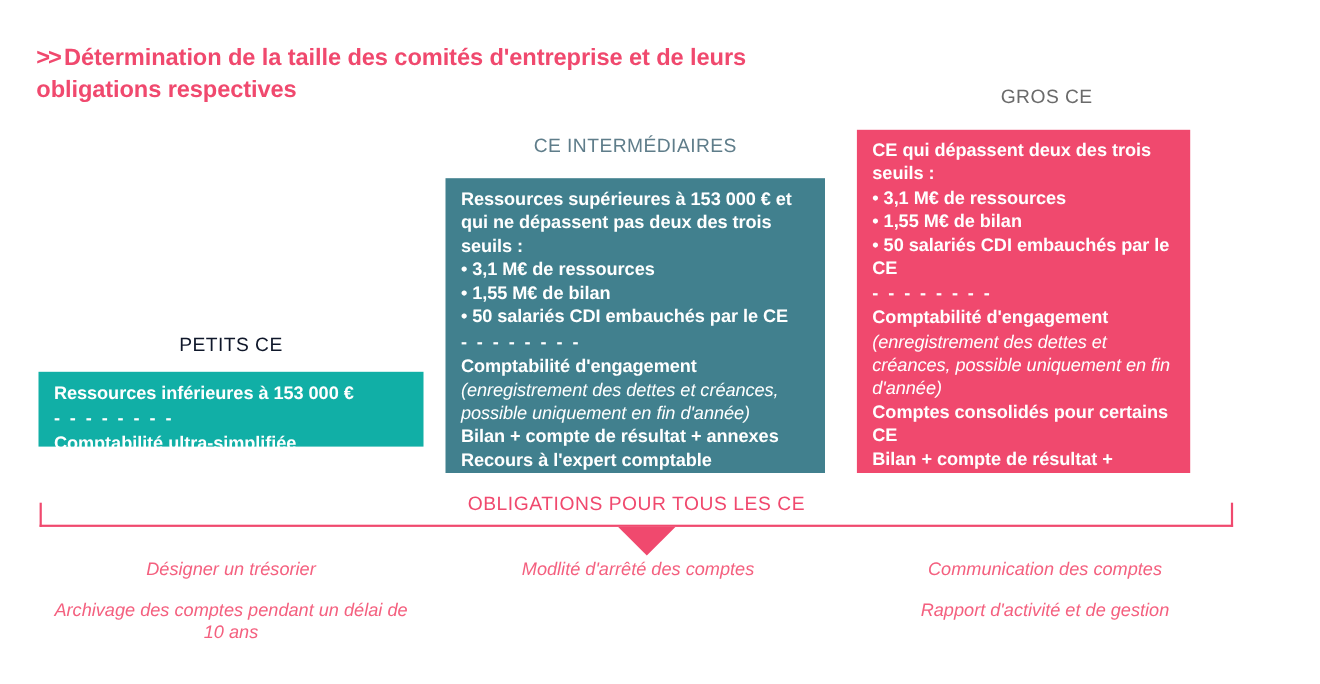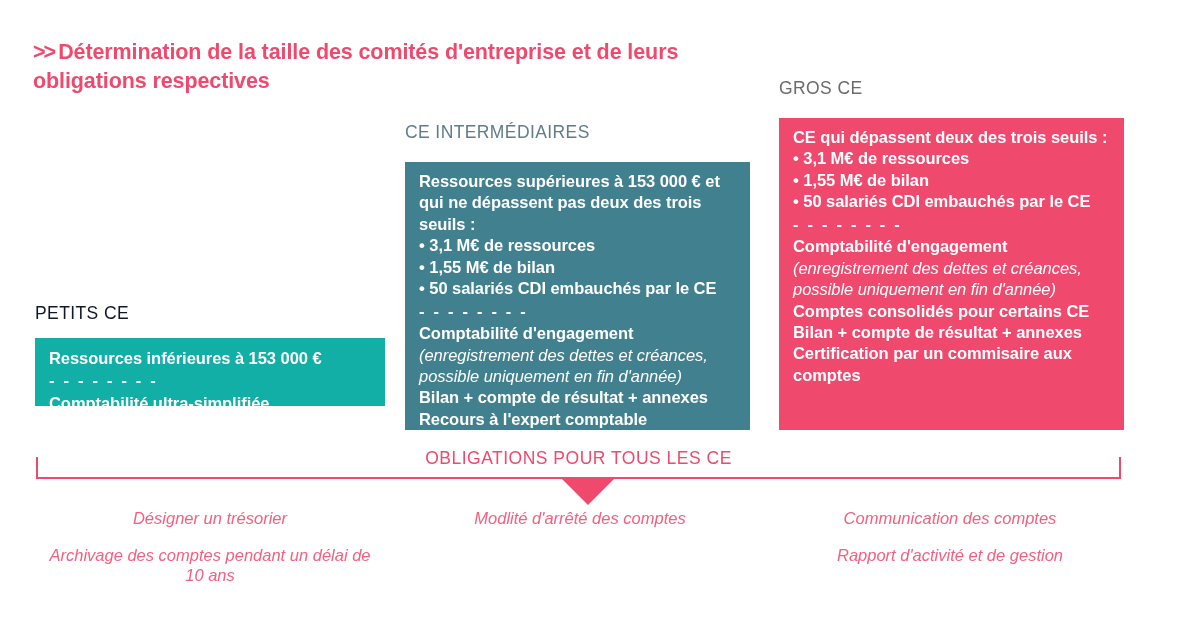--- a/index.html
+++ b/index.html
@@ -35,20 +35,21 @@
     letter-spacing: -2px;
     margin-right: 4px;
   }
 
   
   .col-head {
     position: absolute;
     font-size: 17.5px;
     font-weight: normal;
     letter-spacing: 0.4px;
+    text-align: center;
     white-space: nowrap;
   }
   #head-petits  { left: 35px;  top: 303px; width: 350px; color: #0f172a; }
   #head-inter   { left: 405px; top: 122px; width: 345px; color: #5F7D8A; }
   #head-gros    { left: 779px; top: 78px;  width: 345px; color: #6B6B6B; }
 
   
   .box {
     position: absolute;
     box-sizing: border-box;
@@ -58,21 +59,21 @@
     left: 35px;  top: 338px; width: 350px; height: 68px;
     background: #11AFA6;
     padding: 10px 14px 12px 14px;
   }
   #box-inter {
     left: 405px; top: 162px; width: 345px; height: 268px;
     background: #41808E;
     padding: 9px 14px 10px 14px;
   }
   #box-gros {
-    left: 779px; top: 118px; width: 345px; height: 312px;
+    left: 779px; top: 118px; width: 303px; height: 312px;
     background: #F0496E;
     padding: 9px 14px 10px 14px;
   }
 
   .line {
     font-size: 16.5px;
     font-weight: bold;
     line-height: 1.30;
     letter-spacing: -0.05px;
   }

